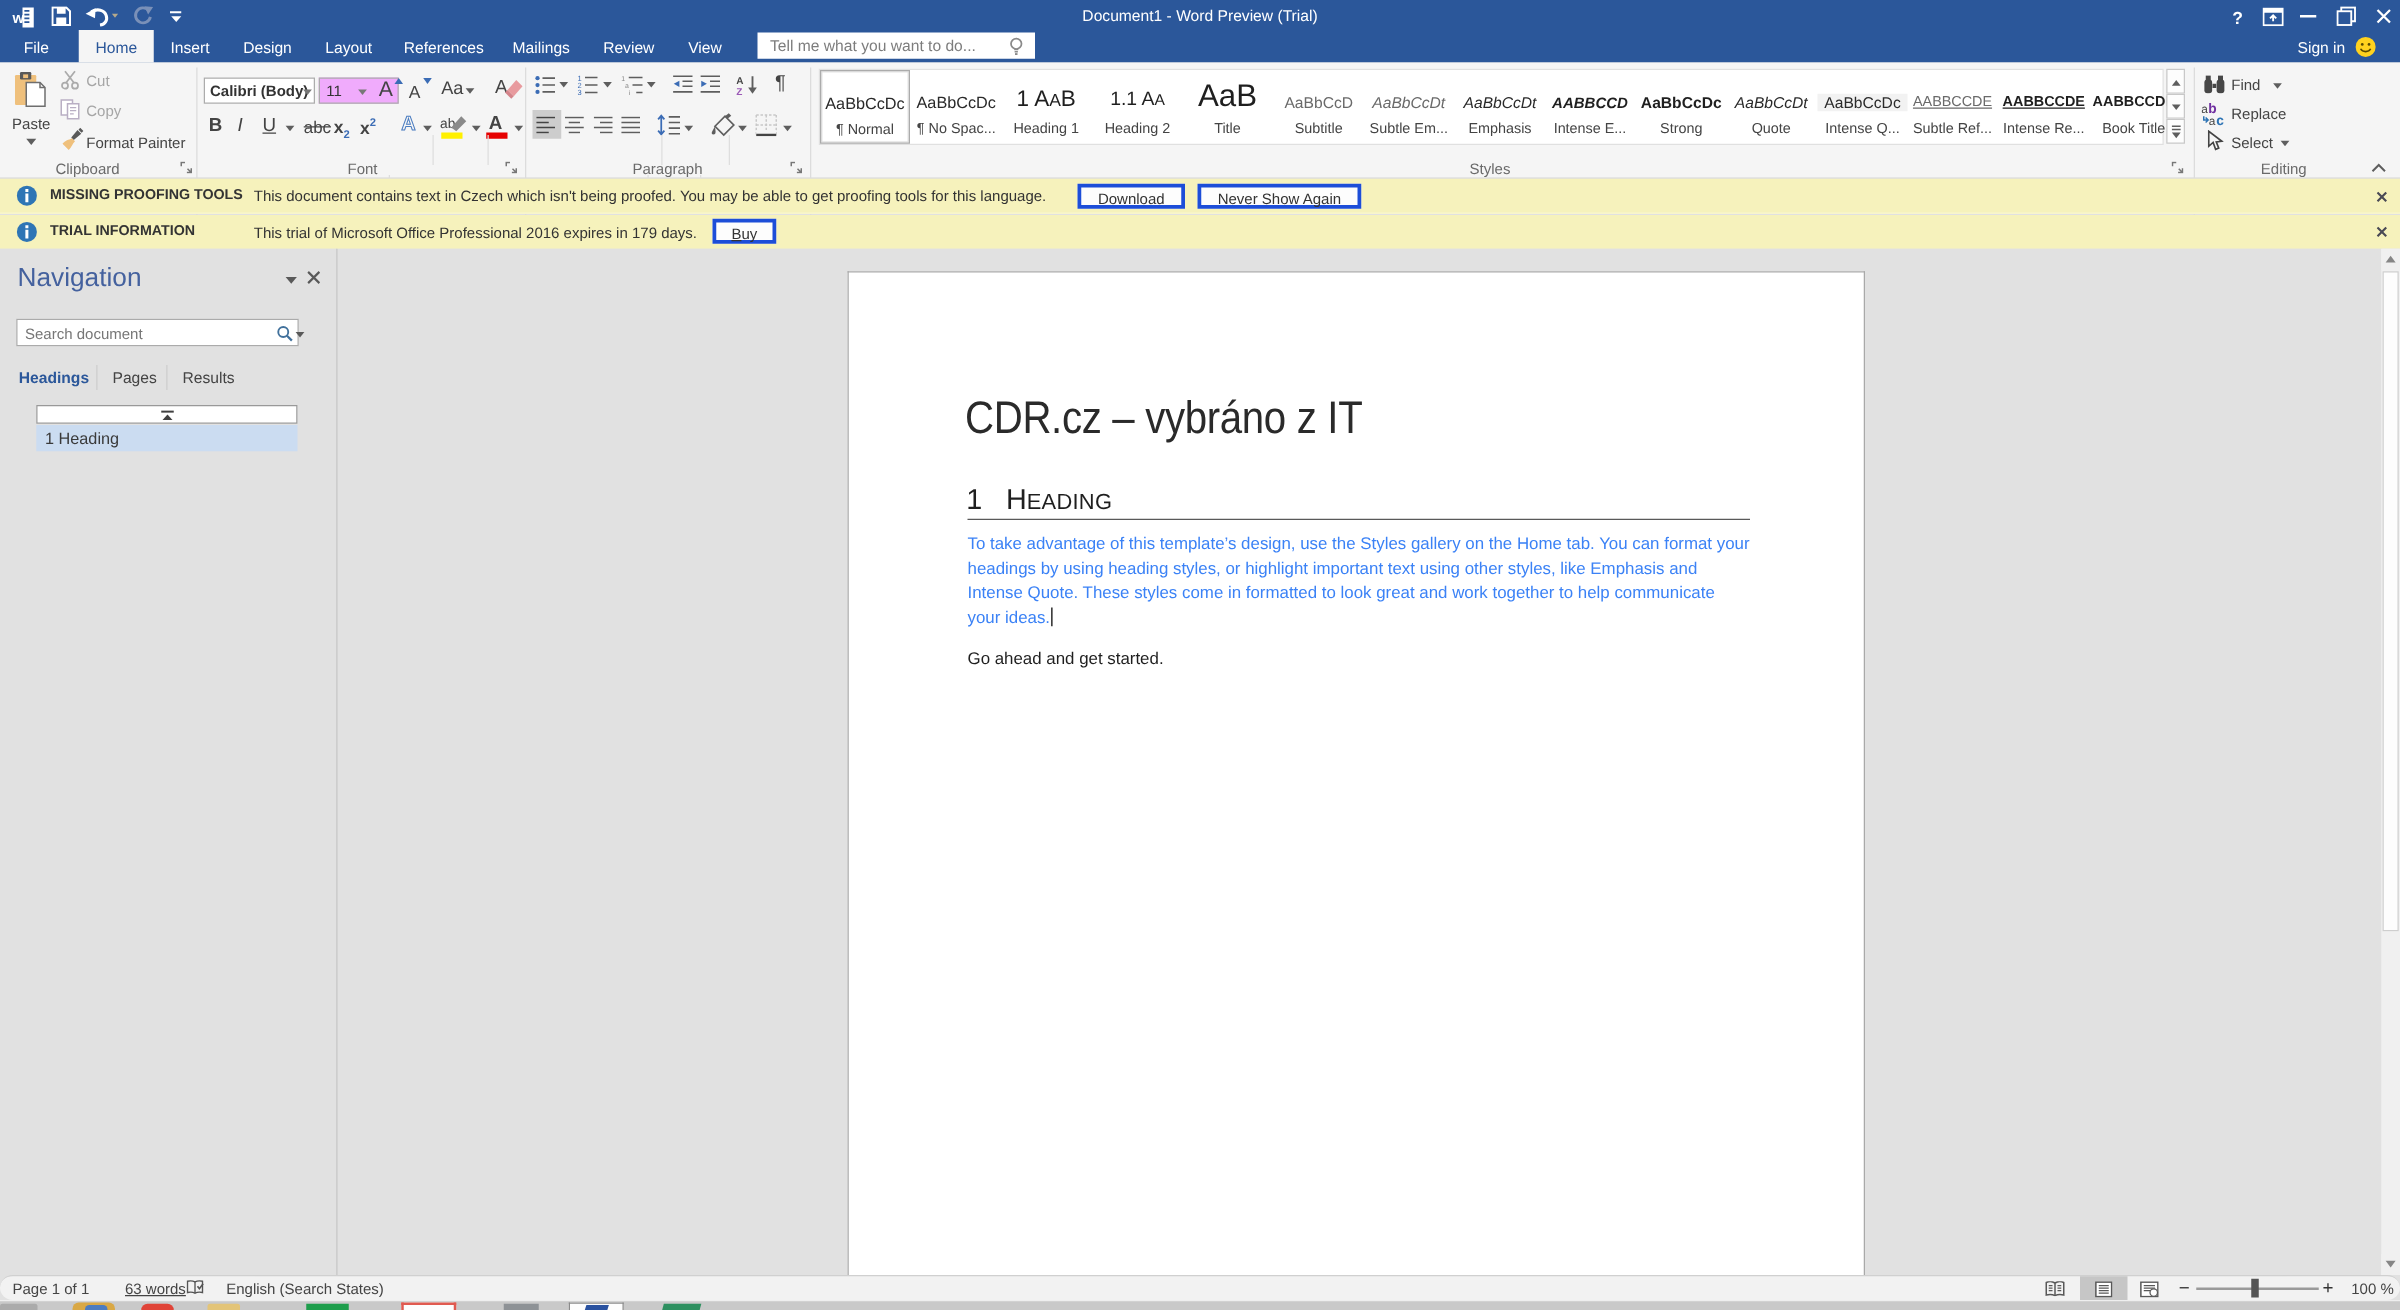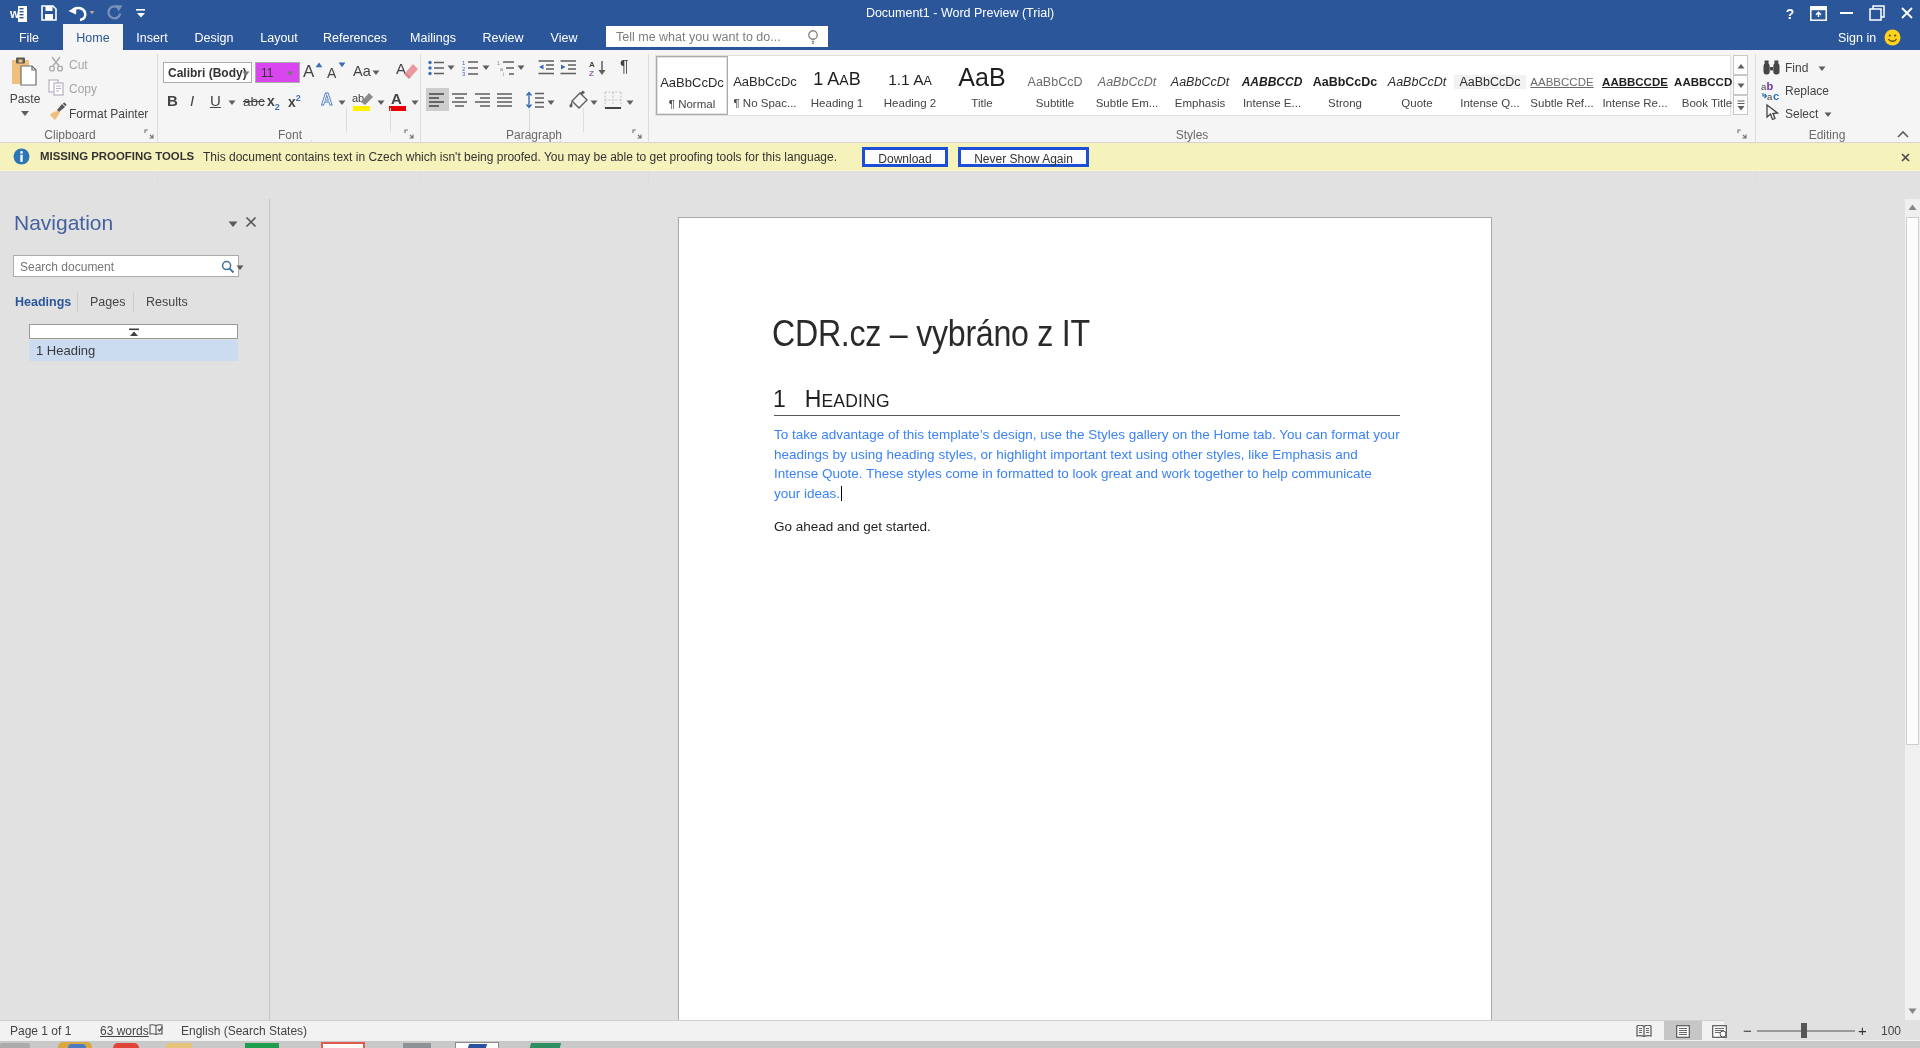--- a/index.html
+++ b/index.html
@@ -37,21 +37,21 @@
   #navpane { position:absolute; top:199px; left:0; width:270px; height:821px; background:#E1E1E1; border-right:1px solid #C6C6C6; }
 
   
   #docarea { position:absolute; top:199px; left:271px; width:1634px; height:821px; background:#E1E1E1; }
   #page { position:absolute; top:18px; left:407px; width:814px; height:803px; background:#FFFFFF; border:1px solid #A9A9A9; border-bottom:none; }
 
   
   #vscroll { position:absolute; top:199px; left:1905px; width:15px; height:821px; background:#F0F0F0; }
 
   
-  #statusbar { position:absolute; top:1020px; left:0; width:1724px; height:20px; background:#F2F2F2; border-top:1px solid #D0D0D0; font-size:12px; color:#444; }
+  #statusbar { position:absolute; top:1020px; left:0; width:1920px; height:20px; background:#F2F2F2; border-top:1px solid #D0D0D0; font-size:12px; color:#444;border-radius:10px; }
   #taskstrip { position:absolute; top:1040px; left:0; width:1920px; height:8px; background:#C9C9C9; border-top:1px solid #EFEFEF; overflow:hidden; }
 </style>
 </head>
 <body>
 <div id="app">
 
   <div id="titlebar"></div>
   <div id="titletext">Document1 - Word Preview (Trial)</div>
 
   <svg class="abs" style="left:9px;top:4px;" width="20" height="20" viewBox="0 0 20 20">
@@ -163,21 +163,21 @@
       <path d="M1 4 V1 H4 M6 6 L9 9 M9 5.5 V9 H5.5" fill="none" stroke="#777" stroke-width="1.2"></path>
     </svg>
     <div class="gsep" style="left:157px;"></div>
 
     <div class="abs" style="left:163px;top:12px;width:89px;height:21px;background:#FFF;border:1px solid #ACACAC;">
       <div class="abs" style="left:4px;top:3px;font-size:12px;color:#333;font-weight:bold;">Calibri (Body)</div>
       <svg class="abs" style="left:78px;top:8px;" width="8" height="6" viewBox="0 0 8 6">
           <path d="M0.5 0.5 L7.5 0.5 L4 5 Z" fill="#777"></path>
         </svg>
     </div>
-    <div class="abs" style="left:255px;top:12px;width:45px;height:21px;background:#d946ef;border:1px solid #ACACAC;padding-left:40px;">
+    <div class="abs" style="left:255px;top:12px;width:64px;height:21px;background:#f0abfc;border:1px solid #ACACAC;padding-left:40px;">
       <div class="abs" style="left:5px;top:3px;font-size:12px;color:#333;">11</div>
       <svg class="abs" style="left:30px;top:8px;" width="8" height="6" viewBox="0 0 8 6">
           <path d="M0.5 0.5 L7.5 0.5 L4 5 Z" fill="#777"></path>
         </svg>
     </div>
     <div class="abs" style="left:303px;top:12px;font-size:17px;color:#444;">A</div>
     <svg class="abs" style="left:315px;top:12px;" width="8" height="6" viewBox="0 0 9 7">
         <path d="M4.5 0.5 L8.5 6 L0.5 6 Z" fill="#3B6CB5"></path>
       </svg>
     <div class="abs" style="left:327px;top:15px;font-size:14px;color:#444;">A</div>
@@ -452,20 +452,33 @@
     <svg class="abs" style="left:13px;top:5px;" width="17" height="17" viewBox="0 0 17 17">
       <circle cx="8.5" cy="8.5" r="8" fill="#2E75B5"></circle>
       <rect x="7.3" y="3.2" width="2.4" height="2.4" fill="#FFF"></rect>
       <rect x="7.3" y="6.8" width="2.4" height="7" fill="#FFF"></rect>
     </svg>
     <div class="abs msghead" style="left:40px;top:7px;">MISSING PROOFING TOOLS</div>
     <div class="abs msgtext" style="left:203px;top:7px;">This document contains text in Czech which isn't being proofed. You may be able to get proofing tools for this language.</div>
     <div class="msgbtn" style="left:862px;top:4px;width:86px;height:20px;line-height:19px;">Download</div>
     <div class="msgbtn" style="left:958px;top:4px;width:131px;height:20px;line-height:19px;">Never Show Again</div>
     <svg class="abs" style="left:1901px;top:10px;" width="9" height="9" viewBox="0 0 9 9">
+      <path d="M1 1 L8 8 M8 1 L1 8" stroke="#4A4A55" stroke-width="1.7"></path>
+    </svg>
+  </div>
+  <div id="msgbar2">
+    <svg class="abs" style="left:13px;top:5px;" width="17" height="17" viewBox="0 0 17 17">
+      <circle cx="8.5" cy="8.5" r="8" fill="#2E75B5"></circle>
+      <rect x="7.3" y="3.2" width="2.4" height="2.4" fill="#FFF"></rect>
+      <rect x="7.3" y="6.8" width="2.4" height="7" fill="#FFF"></rect>
+    </svg>
+    <div class="abs msghead" style="left:40px;top:7px;">TRIAL INFORMATION</div>
+    <div class="abs msgtext" style="left:203px;top:7px;">This trial of Microsoft Office Professional 2016 expires in 179 days.</div>
+    <div class="msgbtn" style="left:570px;top:3px;width:51px;height:20px;line-height:19px;"><span style="text-decoration:underline;">B</span>uy</div>
+    <svg class="abs" style="left:1901px;top:9px;" width="9" height="9" viewBox="0 0 9 9">
       <path d="M1 1 L8 8 M8 1 L1 8" stroke="#4A4A55" stroke-width="1.7"></path>
     </svg>
   </div>
 
   <div id="navpane">
     <div class="abs" style="left:14px;top:12px;font-size:21px;color:#44619E;">Navigation</div>
     <svg class="abs" style="left:228px;top:22px;" width="10" height="7" viewBox="0 0 10 7">
         <path d="M0.5 0.5 L9.5 0.5 L5 6 Z" fill="#595959"></path>
       </svg>
     <svg class="abs" style="left:245px;top:17px;" width="12" height="12" viewBox="0 0 12 12">

